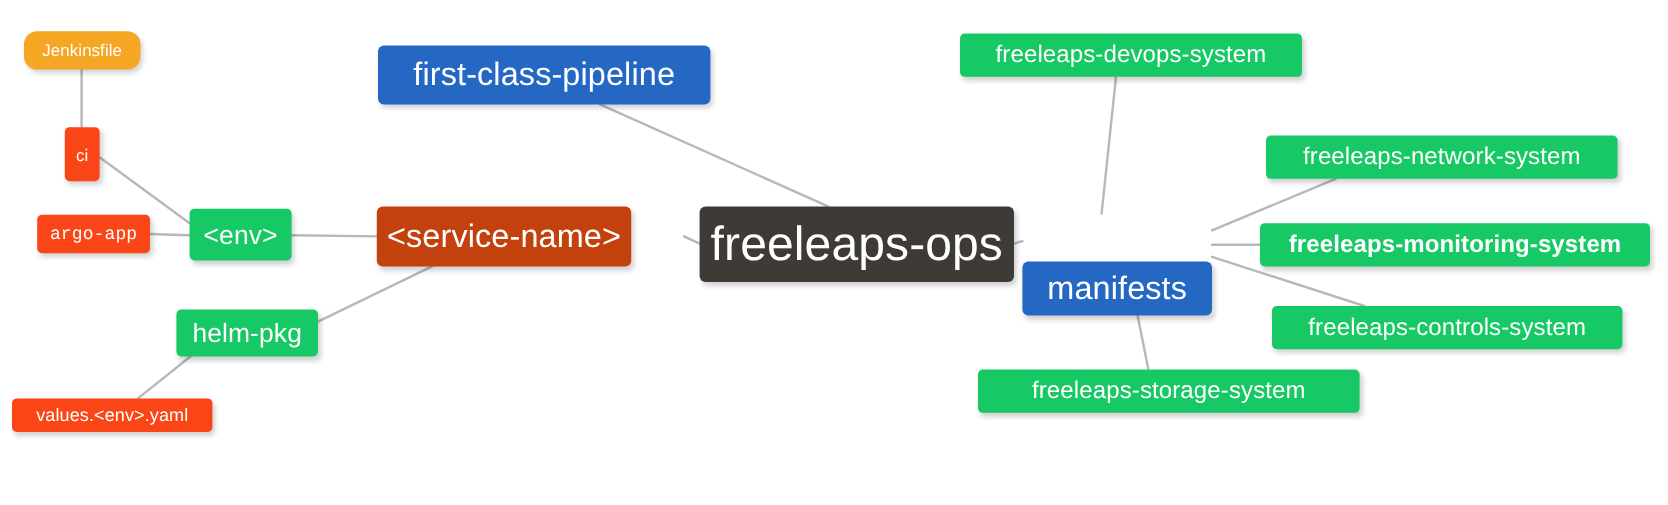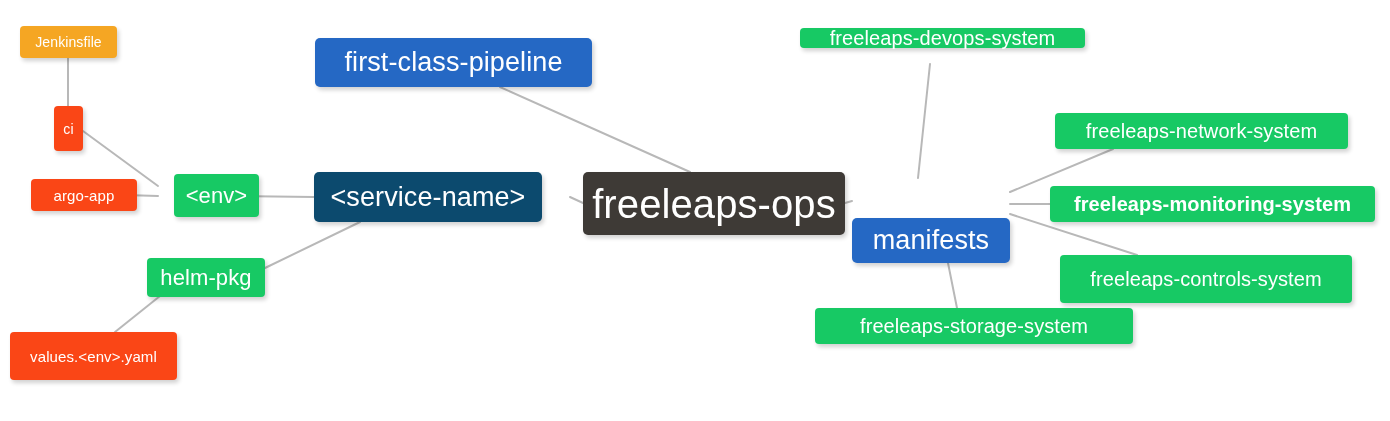--- a/index.html
+++ b/index.html
@@ -71,56 +71,56 @@
       <line x1="918" y1="178" x2="930" y2="64" stroke="#b8b8b8" stroke-width="2" stroke-linecap="round"></line>
       <line x1="1010" y1="192" x2="1113" y2="149" stroke="#b8b8b8" stroke-width="2" stroke-linecap="round"></line>
       <line x1="1010" y1="204" x2="1050" y2="204" stroke="#b8b8b8" stroke-width="2" stroke-linecap="round"></line>
       <line x1="1010" y1="214" x2="1137" y2="255" stroke="#b8b8b8" stroke-width="2" stroke-linecap="round"></line>
       <line x1="940" y1="223" x2="957" y2="308" stroke="#b8b8b8" stroke-width="2" stroke-linecap="round"></line>
     </svg>
   <div id="node-layer">
       <div class="node tier-root" style="left: 583px; top: 172px; width: 262px; height: 63px; background: rgb(62, 58, 54);">
         <span>freeleaps-ops</span>
       </div>
-      <div class="node tier-main" style="left: 314px; top: 172px; width: 228px; height: 50px; background: #0c4a6e;">
+      <div class="node tier-main" style="left: 314px; top: 172px; width: 212px; height: 50px; background: #c2410c;">
         <span>&lt;service-name&gt;</span>
       </div>
       <div class="node tier-main" style="left: 852px; top: 178px; width: 158px; height: 45px; background: rgb(37, 104, 196); margin-top: 40px;">
         <span>manifests</span>
       </div>
       <div class="node tier-main" style="left: 315px; top: 38px; width: 277px; height: 49px; background: rgb(37, 104, 196);">
         <span>first-class-pipeline</span>
       </div>
-      <div class="node tier-sub" style="left: 174px; top: 174px; width: 85px; height: 43px; background: rgb(23, 201, 100);">
+      <div class="node tier-sub" style="left: 158px; top: 174px; width: 85px; height: 43px; background: rgb(23, 201, 100);">
         <span>&lt;env&gt;</span>
       </div>
       <div class="node tier-sub" style="left: 147px; top: 258px; width: 118px; height: 39px; background: rgb(23, 201, 100); text-align: right;">
         <span>helm-pkg</span>
       </div>
-      <div class="node tier-tiny" style="left: 20px; top: 26px; width: 97px; height: 32px; background: rgb(245, 166, 35);">
+      <div class="node tier-tiny" style="left: 20px; top: 26px; width: 97px; height: 32px; background: rgb(245, 166, 35); border-radius: 11px;">
         <span>Jenkinsfile</span>
       </div>
       <div class="node tier-tiny" style="left: 54px; top: 106px; width: 29px; height: 45px; background: rgb(250, 70, 22);">
         <span>ci</span>
       </div>
-      <div class="node tier-small" style="left: 31px; top: 179px; width: 106px; height: 32px; background: rgb(250, 70, 22);">
+      <div class="node tier-small" style="left: 31px; top: 179px; width: 94px; height: 32px; background: rgb(250, 70, 22); font-family: Liberation Mono, monospace;">
         <span>argo-app</span>
       </div>
-      <div class="node tier-small" style="left: 10px; top: 332px; width: 167px; height: 48px; background: rgb(250, 70, 22);">
+      <div class="node tier-small" style="left: 10px; top: 332px; width: 167px; height: 28px; background: rgb(250, 70, 22);">
         <span>values.&lt;env&gt;.yaml</span>
       </div>
-      <div class="node tier-leaf" style="left: 800px; top: 28px; width: 285px; height: 20px; background: rgb(23, 201, 100);">
+      <div class="node tier-leaf" style="left: 800px; top: 28px; width: 285px; height: 36px; background: rgb(23, 201, 100);">
         <span>freeleaps-devops-system</span>
       </div>
       <div class="node tier-leaf" style="left: 1055px; top: 113px; width: 293px; height: 36px; background: rgb(23, 201, 100);">
         <span>freeleaps-network-system</span>
       </div>
       <div class="node tier-leaf" style="left: 1050px; top: 186px; width: 325px; height: 36px; background: rgb(23, 201, 100); font-weight: bold;">
         <span>freeleaps-monitoring-system</span>
       </div>
-      <div class="node tier-leaf" style="left: 1060px; top: 255px; width: 292px; height: 48px; background: rgb(23, 201, 100);">
+      <div class="node tier-leaf" style="left: 1060px; top: 255px; width: 292px; height: 36px; background: rgb(23, 201, 100);">
         <span>freeleaps-controls-system</span>
       </div>
       <div class="node tier-leaf" style="left: 815px; top: 308px; width: 318px; height: 36px; background: rgb(23, 201, 100);">
         <span>freeleaps-storage-system</span>
       </div>
     </div>
 </div>
 
 </body></html>

